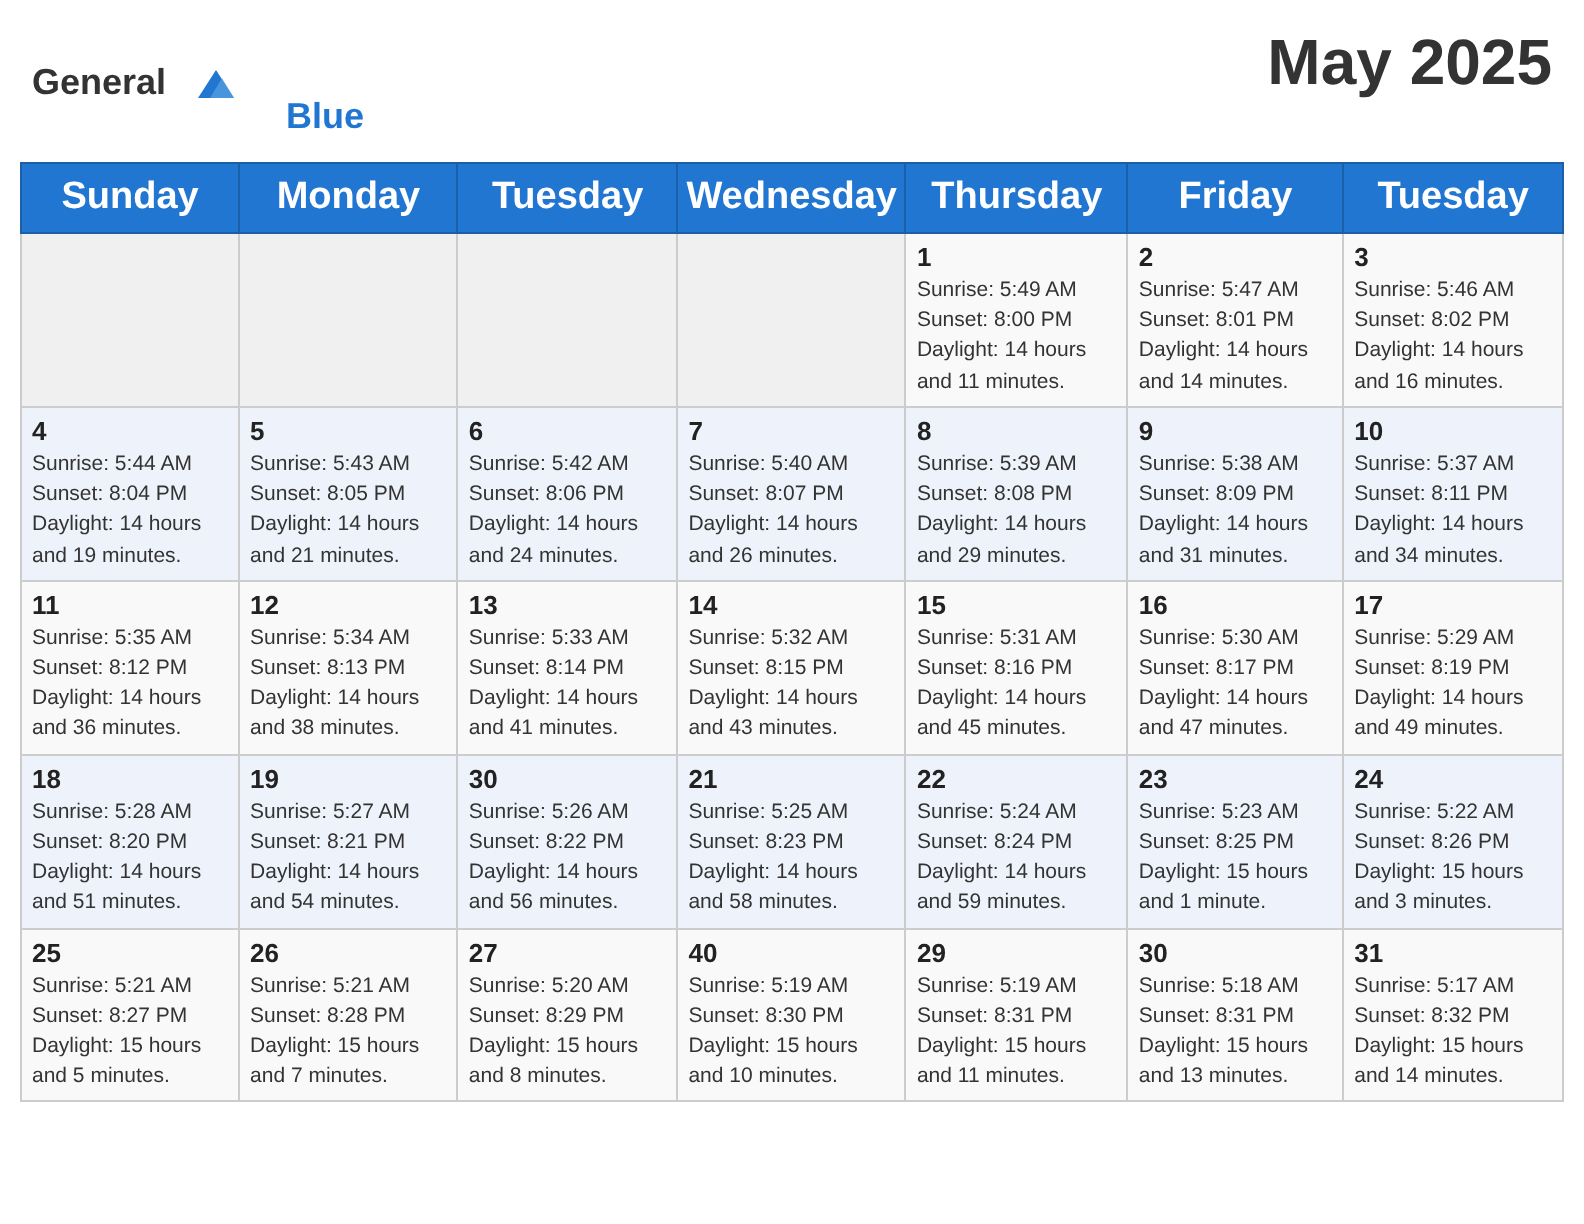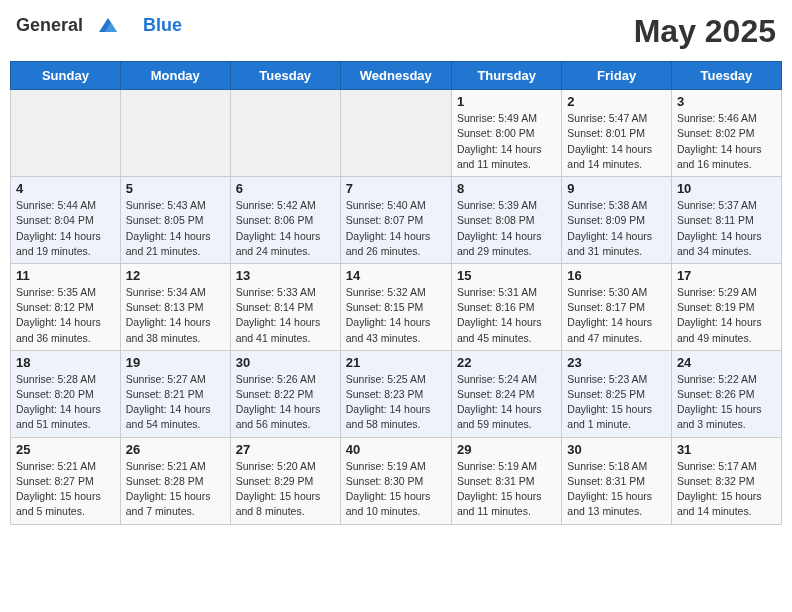--- a/index.html
+++ b/index.html
@@ -24,20 +24,21 @@
     }
     .logo-text-general {
       font-size: 18px;
       font-weight: bold;
       color: #333;
     }
     .logo-text-blue {
       font-size: 18px;
       font-weight: bold;
       color: #2176d2;
+      margin-top: 34px;
     }
     .logo-icon {
       width: 22px;
       height: 22px;
       margin-left: 2px;
     }
     .title-block {
       text-align: center;
     }
     .main-title {
@@ -52,21 +53,21 @@
     }
     .calendar {
       width: 100%;
       border-collapse: collapse;
       font-size: 11px;
     }
     .calendar thead th {
       background-color: #2176d2;
       color: #fff;
       padding: 6px 4px;
-      font-size: 13px;
+      font-size: 19px;
       font-weight: bold;
       border: 1px solid #1a5fa8;
       text-align: center;
     }
     .calendar tbody td {
       border: 1px solid #ccc;
       vertical-align: top;
       padding: 4px 5px;
       width: 113px;
       min-height: 80px;

